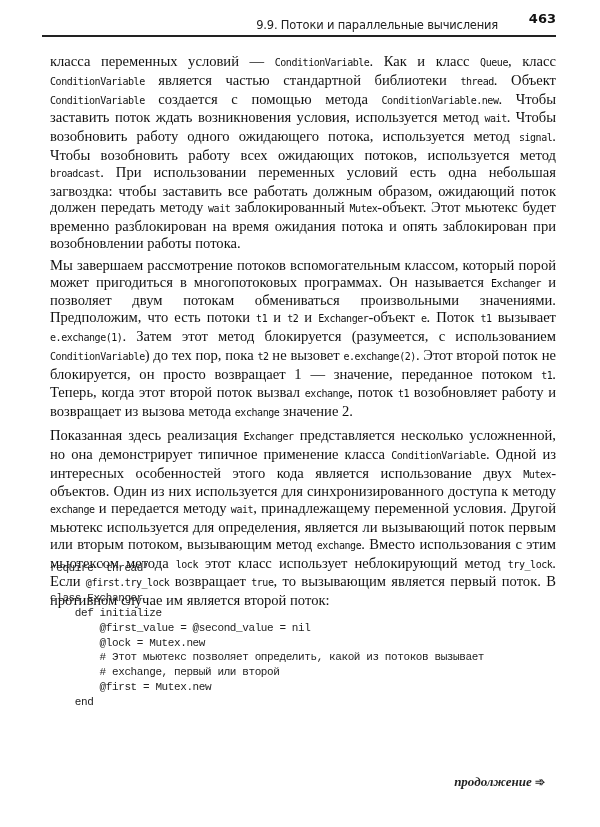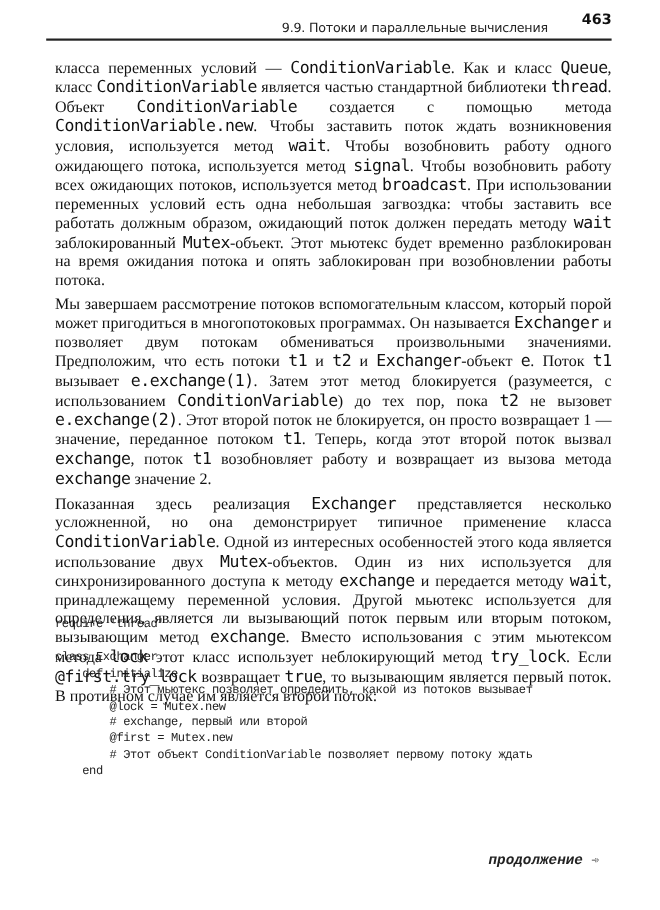--- a/index.html
+++ b/index.html
@@ -4,23 +4,23 @@
 <style>
   html, body { margin: 0; padding: 0; background: #ffffff; }
   body { width: 600px; height: 827px; position: relative; overflow: hidden; color: #111; }
   .page { position: absolute; left: 0; top: 0; width: 600px; height: 611px; }
   .running-head { position: absolute; left: 42px; top: 8px; width: 514px; height: 27px; border-bottom: 2px solid #222; }
   .rh-title { position: absolute; right: 58px; top: 10px; font-family: "DejaVu Sans", sans-serif; font-size: 11.5px; letter-spacing: -0.2px; color: #222; }
   .rh-page { position: absolute; right: 0; top: 3px; font-family: "DejaVu Sans", sans-serif; font-weight: bold; font-size: 13px; color: #111; }
   .body { position: absolute; left: 50px; top: 53px; width: 506px; font-family: "Liberation Serif", serif; font-size: 14.6px; line-height: 16.8px; text-align: justify; }
   .body p { margin: 0 0 5px 0; }
   .body p.first { text-indent: 0; }
-  code, .m { font-family: "DejaVu Sans Mono", monospace; font-size: 15px; letter-spacing: -0.45px; }
+  code, .m { font-family: "DejaVu Sans Mono", monospace; font-size: 10px; letter-spacing: -0.45px; }
   pre.code { position: absolute; left: 50px; top: 561px; margin: 0; font-family: Liberation Mono, monospace; font-size: 11px; line-height: 14.9px; letter-spacing: -0.4px; color: #222; white-space: pre; }
-  .continued { position: absolute; right: 55px; top: 774px; font-family: Liberation Mono, monospace; font-style: italic; font-weight: bold; font-size: 13px; color: #222; }
+  .continued { position: absolute; right: 55px; top: 774px; font-family: Liberation Serif, serif; font-style: italic; font-weight: bold; font-size: 13px; color: #222; }
   .arrow { font-style: normal; font-size: 12px; }
 </style>
 </head>
 <body>
 
 <div class="page">
 
   <div class="running-head">
     <span class="rh-title">9.9. Потоки и параллельные вычисления</span>
     <span class="rh-page">463</span>
@@ -29,25 +29,25 @@
   <div class="body">
     <p class="first">класса переменных условий — <span class="m">ConditionVariable</span>. Как и класс <span class="m">Queue</span>, класс <span class="m">ConditionVariable</span> является частью стандартной библиотеки <span class="m">thread</span>. Объект <span class="m">ConditionVariable</span> создается с помощью метода <span class="m">ConditionVariable.new</span>. Чтобы заставить поток ждать возникновения условия, используется метод <span class="m">wait</span>. Чтобы возобновить работу одного ожидающего потока, используется метод <span class="m">signal</span>. Чтобы возобновить работу всех ожидающих потоков, используется метод <span class="m">broadcast</span>. При использовании переменных условий есть одна небольшая загвоздка: чтобы заставить все работать должным образом, ожидающий поток должен передать методу <span class="m">wait</span> заблокированный <span class="m">Mutex</span>-объект. Этот мьютекс будет временно разблокирован на время ожидания потока и опять заблокирован при возобновлении работы потока.</p>
     <p>Мы завершаем рассмотрение потоков вспомогательным классом, который порой может пригодиться в многопотоковых программах. Он называется <span class="m">Exchanger</span> и позволяет двум потокам обмениваться произвольными значениями. Предположим, что есть потоки <span class="m">t1</span> и <span class="m">t2</span> и <span class="m">Exchanger</span>-объект <span class="m">e</span>. Поток <span class="m">t1</span> вызывает <span class="m">e.exchange(1)</span>. Затем этот метод блокируется (разумеется, с использованием <span class="m">ConditionVariable</span>) до тех пор, пока <span class="m">t2</span> не вызовет <span class="m">e.exchange(2)</span>. Этот второй поток не блокируется, он просто возвращает 1 — значение, переданное потоком <span class="m">t1</span>. Теперь, когда этот второй поток вызвал <span class="m">exchange</span>, поток <span class="m">t1</span> возобновляет работу и возвращает из вызова метода <span class="m">exchange</span> значение 2.</p>
     <p>Показанная здесь реализация <span class="m">Exchanger</span> представляется несколько усложненной, но она демонстрирует типичное применение класса <span class="m">ConditionVariable</span>. Одной из интересных особенностей этого кода является использование двух <span class="m">Mutex</span>-объектов. Один из них используется для синхронизированного доступа к методу <span class="m">exchange</span> и передается методу <span class="m">wait</span>, принадлежащему переменной условия. Другой мьютекс используется для определения, является ли вызывающий поток первым или вторым потоком, вызывающим метод <span class="m">exchange</span>. Вместо использования с этим мьютексом метода <span class="m">lock</span> этот класс использует неблокирующий метод <span class="m">try_lock</span>. Если <span class="m">@first.try_lock</span> возвращает <span class="m">true</span>, то вызывающим является первый поток. В противном случае им является второй поток:</p>
   </div>
 
   <pre class="code"><span>require 'thread'
 </span><span>
 </span><span>class Exchanger
 </span><span>    def initialize
+</span><span>        @first_value = @second_value = nil
+</span><span>        @lock = Mutex.new
 </span><span>        # Этот мьютекс позволяет определить, какой из потоков вызывает
-</span><span>        @lock = Mutex.new
 </span><span>        # exchange, первый или второй
 </span><span>        @first = Mutex.new
-</span><span>        # Этот объект ConditionVariable позволяет первому потоку ждать
 </span><span>    end</span></pre>
 
   <div class="continued">
     <span>продолжение</span>
     <span class="arrow">➾</span>
   </div>
 
 </div>
 
 </body></html>

